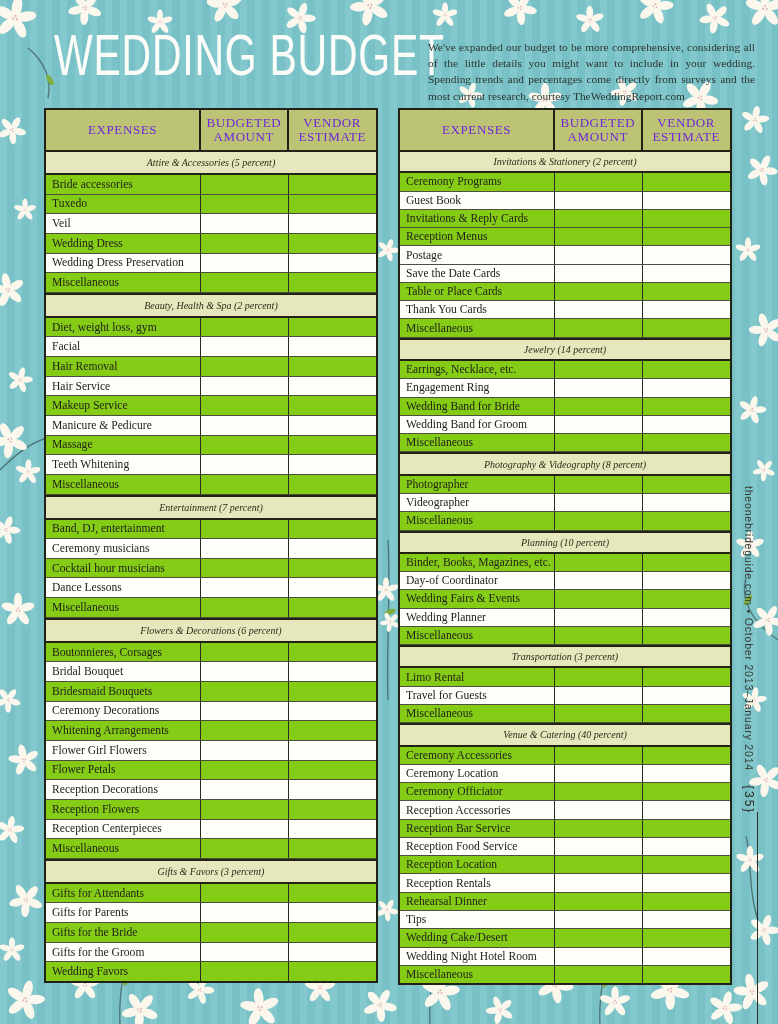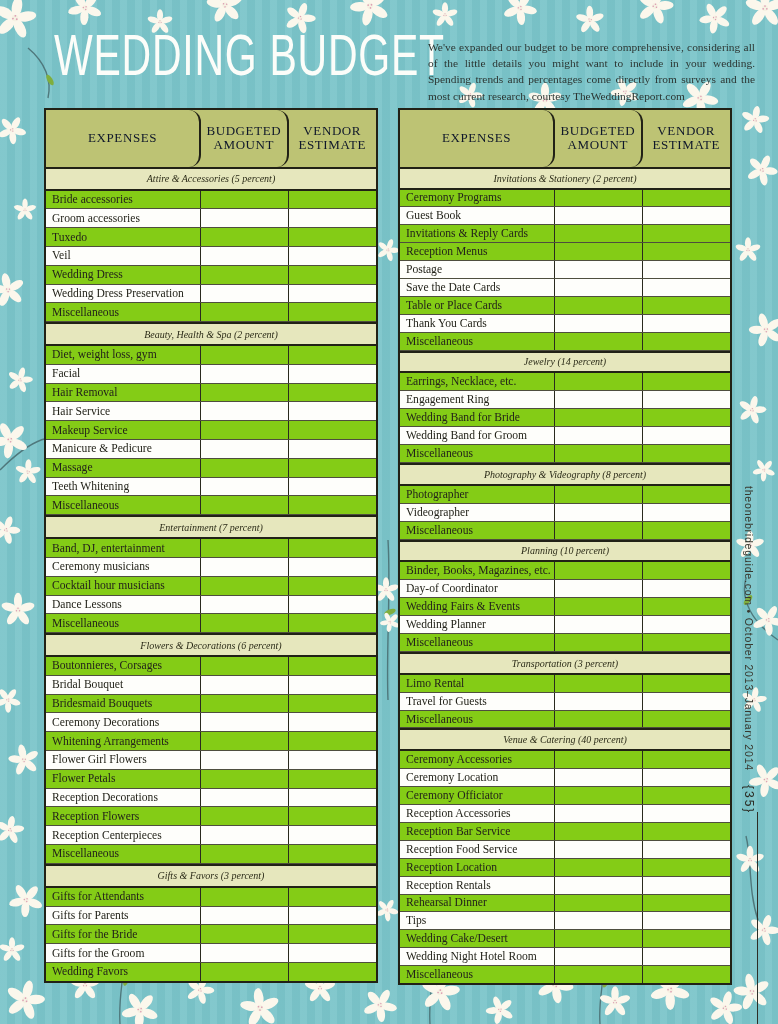--- a/index.html
+++ b/index.html
@@ -31,25 +31,25 @@
     display:flex;flex-direction:column;box-sizing:border-box;
     border:2px solid #212116;background:#fdfdf6;
   }
   .col.left{left:44px;height:875px;}
   .col.right{left:398px;height:877px;}
   .thead{
     flex:0 0 40px;display:flex;background:#bdc374;
   }
   .th{
     display:flex;align-items:center;justify-content:center;text-align:center;
-    box-sizing:border-box;font-size:13px;letter-spacing:.6px;color:#0f172a;line-height:1.1;border-radius:12px;
+    box-sizing:border-box;font-size:13px;letter-spacing:.6px;color:#6d28d9;line-height:1.1;
   }
   .th.expenses{width:47%;border-right:2px solid #212116;}
   .th.budgeted{width:26.5%;border-right:2px solid #212116;padding:0 4px;}
-  .th.vendor{width:26.5%;padding:14px 4px;font-family:Liberation Serif, serif;}
+  .th.vendor{width:26.5%;padding:0 4px;font-family:Liberation Serif, serif;}
   .rows{flex:1 1 auto;display:flex;flex-direction:column;min-height:0;}
   .section{
     flex:1.12 1 0;min-height:0;box-sizing:border-box;
     display:flex;align-items:center;justify-content:center;
     background:#e6e7bd;border-top:2px solid #212116;border-bottom:2px solid #212116;
     font-style:italic;font-size:10px;color:#2b2b18;white-space:nowrap;overflow:hidden;
   }
   .row{
     flex:1 1 0;min-height:0;display:flex;box-sizing:border-box;
     border-bottom:1px solid #4e4e3e;
@@ -198,25 +198,20 @@
       <div class="th budgeted">BUDGETED AMOUNT</div>
       <div class="th vendor">VENDOR ESTIMATE</div>
     </div>
     <div class="rows">
         <div class="section">Attire &amp; Accessories (5 percent)</div>
         <div class="row odd">
           <div class="cell label">Bride accessories</div>
           <div class="cell budget"></div>
           <div class="cell vendor"></div>
         </div>
-        <div class="row even">
-          <div class="cell label">Groom accessories</div>
-          <div class="cell budget"></div>
-          <div class="cell vendor"></div>
-        </div>
         <div class="row odd">
           <div class="cell label">Tuxedo</div>
           <div class="cell budget"></div>
           <div class="cell vendor"></div>
         </div>
         <div class="row even">
           <div class="cell label">Veil</div>
           <div class="cell budget"></div>
           <div class="cell vendor"></div>
         </div>

